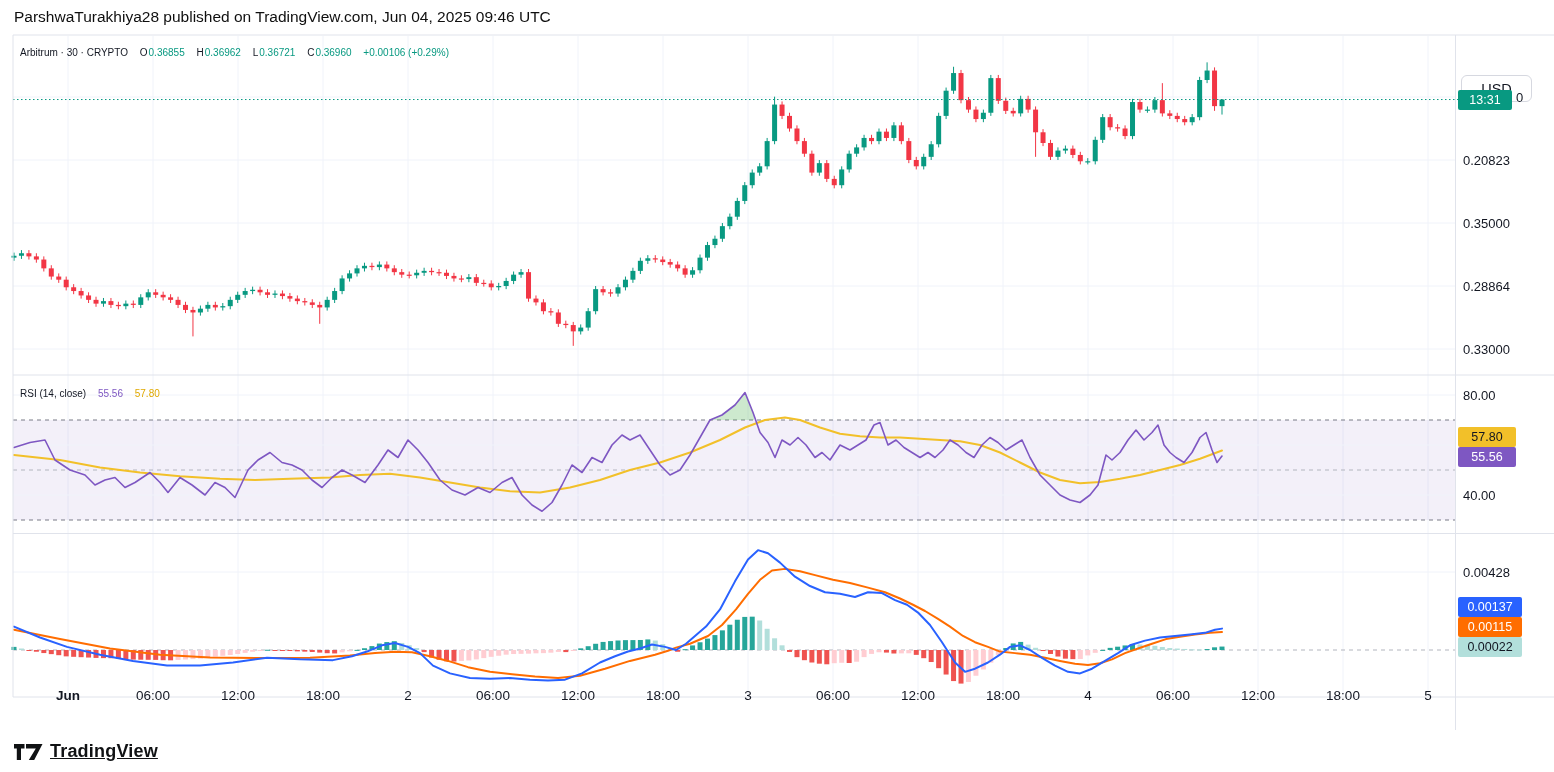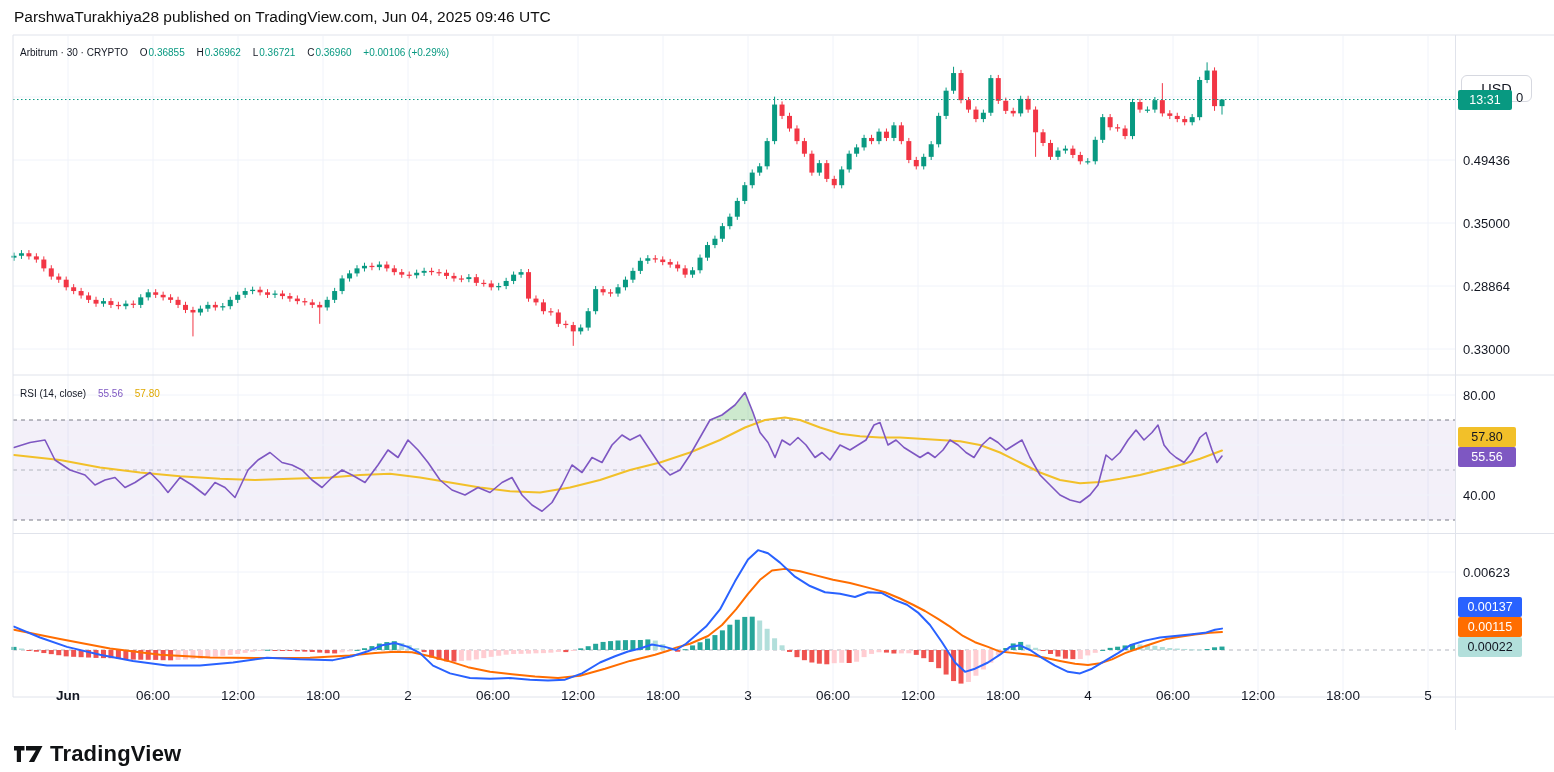--- a/index.html
+++ b/index.html
@@ -10,21 +10,21 @@
   .legend{font-size:10px;color:#131722;white-space:nowrap;}
   .lg-val{margin-left:1px;}
   .lg-gap{margin-left:9px;}
   .usd-btn{left:1461px;top:41px;width:71px;height:27px;border:1px solid #d6d8e0;border-radius:6px;
     display:flex;align-items:center;justify-content:center;font-size:14.5px;color:#131722;background:#fff;box-sizing:border-box;margin-top:34px;}
   .ax-label{position:absolute;left:1463px;transform:translateY(-50%);font-size:13px;color:#131722;white-space:nowrap;}
   .t-label{position:absolute;top:688px;transform:translateX(-50%);font-size:13.5px;color:#131722;white-space:nowrap;}
   .badge{position:absolute;left:1458px;height:20px;display:flex;align-items:center;justify-content:center;
     font-size:12.5px;border-radius:2px;white-space:nowrap;}
   .wm{left:14px;top:741px;display:flex;align-items:center;gap:7px;}
-  .wm-text{font-size:22px;font-weight:600;color:#101214;letter-spacing:.2px;}
+  .wm-text{font-size:18px;font-weight:600;color:#101214;letter-spacing:.2px;text-decoration:underline;}
 </style>
 </head>
 <body>
 
 <div id="stage">
   <svg id="chart-canvas" width="1554" height="772" viewBox="0 0 1554 772">
       <line x1="68" y1="36" x2="68" y2="696" stroke="#f0f3fa" stroke-width="1"></line>
       <line x1="153" y1="36" x2="153" y2="696" stroke="#f0f3fa" stroke-width="1"></line>
       <line x1="238" y1="36" x2="238" y2="696" stroke="#f0f3fa" stroke-width="1"></line>
       <line x1="323" y1="36" x2="323" y2="696" stroke="#f0f3fa" stroke-width="1"></line>
@@ -572,28 +572,28 @@
   <div class="abs usd-btn">USD</div>
 
   <div class="abs legend" style="left:20px;top:388px;">
     <span>RSI (14, close)</span>
     <span class="lg-gap" id="rsi-val" style="color: rgb(126, 87, 194);">55.56</span>
     <span class="lg-gap" id="rsi-ma-val" style="color: rgb(224, 169, 0);">57.80</span>
   </div>
 
 
   <div id="price-axis">
-      <div class="ax-label" style="top: 160px;">0.49436</div>
+      <div class="ax-label" style="top: 160px;">0.20823</div>
       <div class="ax-label" style="top: 223px; text-align: right;">0.35000</div>
       <div class="ax-label" style="top: 286px;">0.28864</div>
       <div class="ax-label" style="top: 349px; text-align: center;">0.33000</div>
       <div class="ax-label" style="top: 97px; left: 1516px;">0</div>
       <div class="ax-label" style="top: 395px;">80.00</div>
       <div class="ax-label" style="top: 495px;">40.00</div>
-      <div class="ax-label" style="top: 572px;">0.00623</div>
+      <div class="ax-label" style="top: 572px;">0.00428</div>
     </div>
   <div id="time-axis">
       <div class="t-label" style="left: 68px; font-weight: 700;">Jun</div>
       <div class="t-label" style="left: 153px;">06:00</div>
       <div class="t-label" style="left: 238px;">12:00</div>
       <div class="t-label" style="left: 323px;">18:00</div>
       <div class="t-label" style="left: 408px;">2</div>
       <div class="t-label" style="left: 493px;">06:00</div>
       <div class="t-label" style="left: 578px;">12:00</div>
       <div class="t-label" style="left: 663px;">18:00</div>

